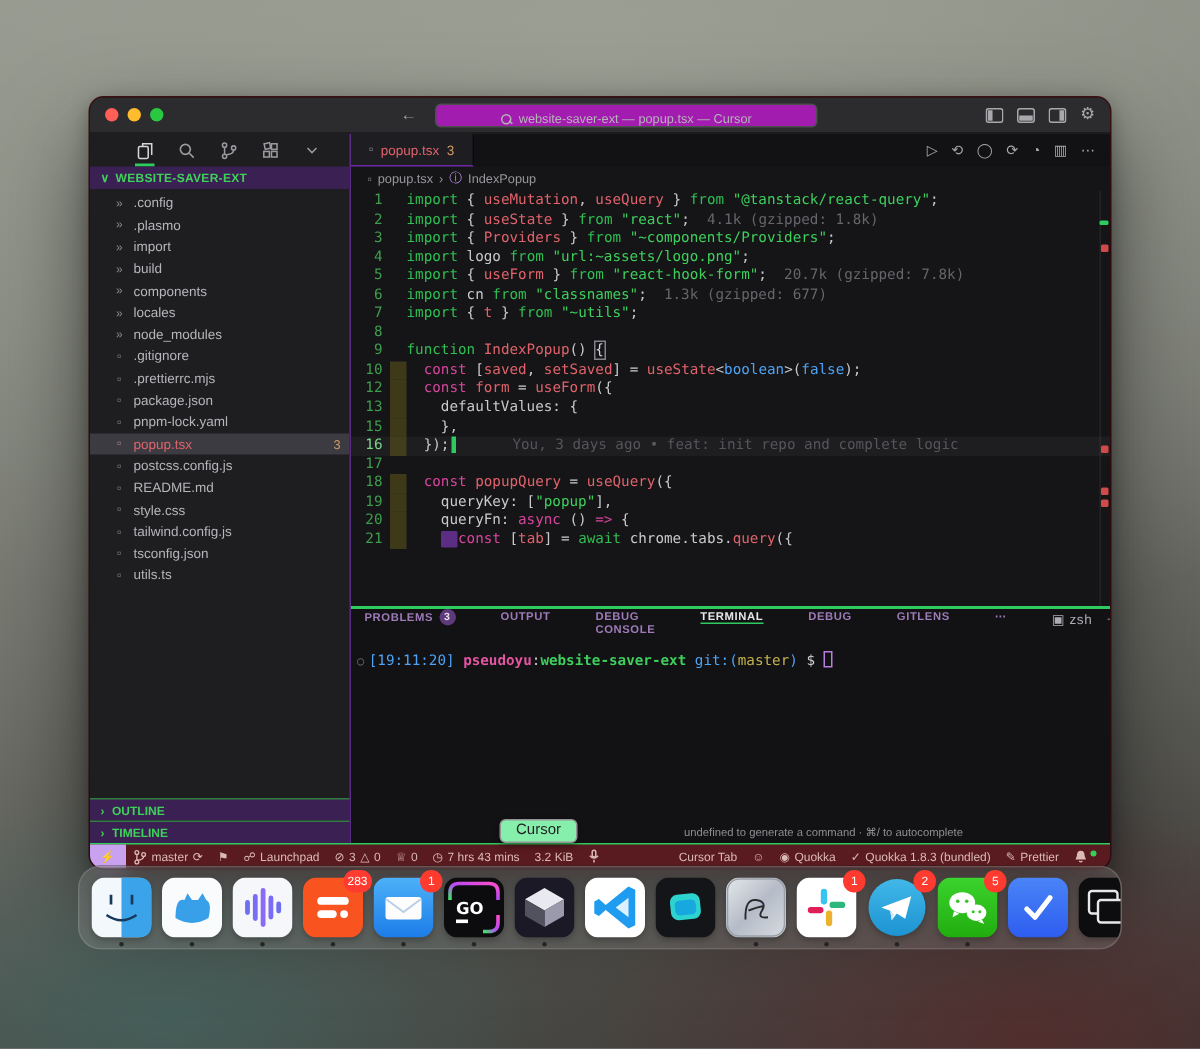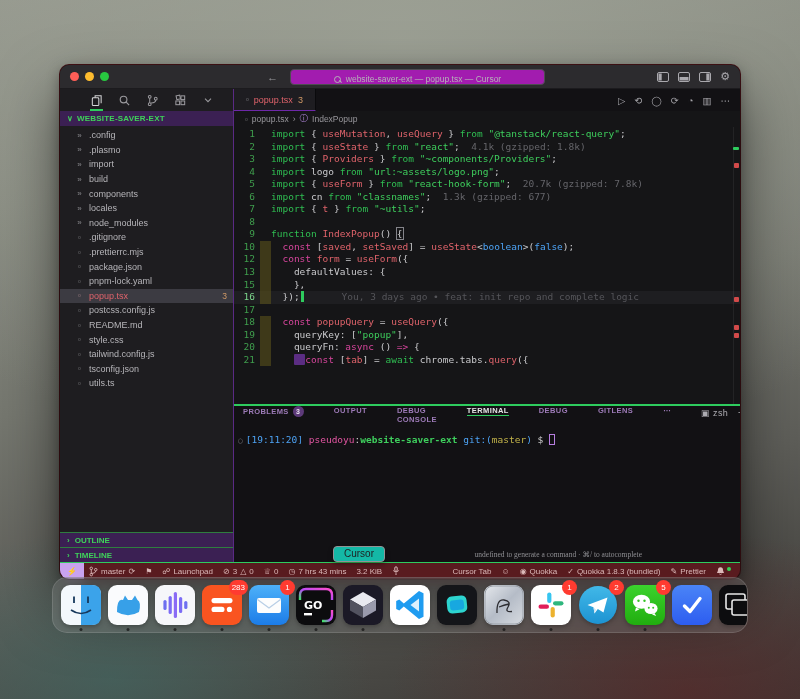--- a/index.html
+++ b/index.html
@@ -91,42 +91,42 @@
   .panel-tabs{height:20px;flex:none;display:flex;align-items:flex-start;padding:0 9px;gap:30px;font-size:7.5px;
     letter-spacing:.4px;color:#9d7bb8;font-weight:bold}
   .ptab{display:flex;align-items:center;gap:4px;border-bottom:1.5px solid transparent;cursor:default}
   .ptab.active{color:#e6e6e8;border-bottom-color:var(--green)}
   .pt-badge{background:#5d3a7a;color:#e8e2ee;border-radius:7px;min-width:11px;height:11px;font-size:7px;
     display:flex;align-items:center;justify-content:center;padding:0 2px}
   .panel-acts{margin-left:auto;display:flex;align-items:center;gap:8px;color:#aeadb3;font-size:9px;font-weight:normal}
   .panel-acts .pa{display:flex;align-items:center;gap:3px}
   .term{flex:1;font-family:"DejaVu Sans Mono",monospace;font-size:9.5px;padding:8px 0 0 4px;color:#cfcfcf}
   .t-deco{color:#6a6a6f;margin-right:3px;font-size:8px}
-  .tblue{color:var(--blue)}.tmag{color:#e255a1;font-weight:normal}.tgreen{color:var(--stringGreen);font-weight:bold}
+  .tblue{color:var(--blue)}.tmag{color:#e255a1;font-weight:bold}.tgreen{color:var(--stringGreen);font-weight:bold}
   .tyel{color:#c3b44a}.tpl{color:#cfcfcf}
   .term-cursor{display:inline-block;width:6px;height:11px;border:1px solid #b77ee0;vertical-align:-2px}
-  .hint{position:absolute;bottom:3px;right:98px;font-size:7.5px;color:#8f8f93;font-family:Liberation Serif, serif}
+  .hint{position:absolute;bottom:3px;right:98px;font-size:7.5px;color:#8f8f93;font-family:Liberation Sans, sans-serif}
   
   .statusbar{height:17px;flex:none;background:var(--statusRed);border-top:1px solid var(--green);
     display:flex;align-items:stretch;font-size:8px;color:#dcb9b9;padding-right:4px}
   .sb-item{display:flex;align-items:center;gap:3px;padding:0 5px}
   .sb-item.accent{background:var(--remote);color:#2a1a38;padding:0 7px}
   .sb-right{margin-left:auto;display:flex;align-items:stretch}
   .sb-item svg{display:block}
   .green-dot{width:4px;height:4px;border-radius:50%;background:#35d156;display:inline-block;margin-left:-1px;margin-top:-5px}
   
   .dock{position:absolute;left:52px;top:577px;width:696px;height:56px;z-index:20;
     background:rgba(175,175,175,.22);border:1px solid rgba(255,255,255,.12);border-radius:15px;
     display:flex;align-items:flex-start;padding:7px 0 0 8px;gap:7px;overflow:hidden;backdrop-filter:blur(6px)}
   .dapp{width:40px;height:40px;position:relative;flex:none}
   .dapp svg{display:block;filter:drop-shadow(0 2px 2px rgba(0,0,0,.25))}
   .dbadge{position:absolute;top:-5px;right:-6px;min-width:15px;height:15px;border-radius:8px;background:#ff3b30;
     color:#fff;font-size:8px;display:flex;align-items:center;justify-content:center;padding:0 3px;z-index:2}
   .ddot{position:absolute;left:50%;bottom:-6px;transform:translateX(-50%);width:3px;height:3px;border-radius:50%;background:rgba(25,25,25,.8)}
-  .tooltip{position:absolute;left:333px;top:546px;z-index:30;background:#14b8a6;color:#1f1f21;font-size:10px;
+  .tooltip{position:absolute;left:333px;top:546px;z-index:30;background:#86efac;color:#1f1f21;font-size:10px;
     padding:1px 10px 2px;border-radius:4px;border:1px solid #939395;box-shadow:0 2px 5px rgba(0,0,0,.4)}
 </style>
 </head>
 <body>
 
 <div class="window">
   <div class="titlebar">
     <div class="lights">
       <span class="light r"></span>
       <span class="light y"></span>

